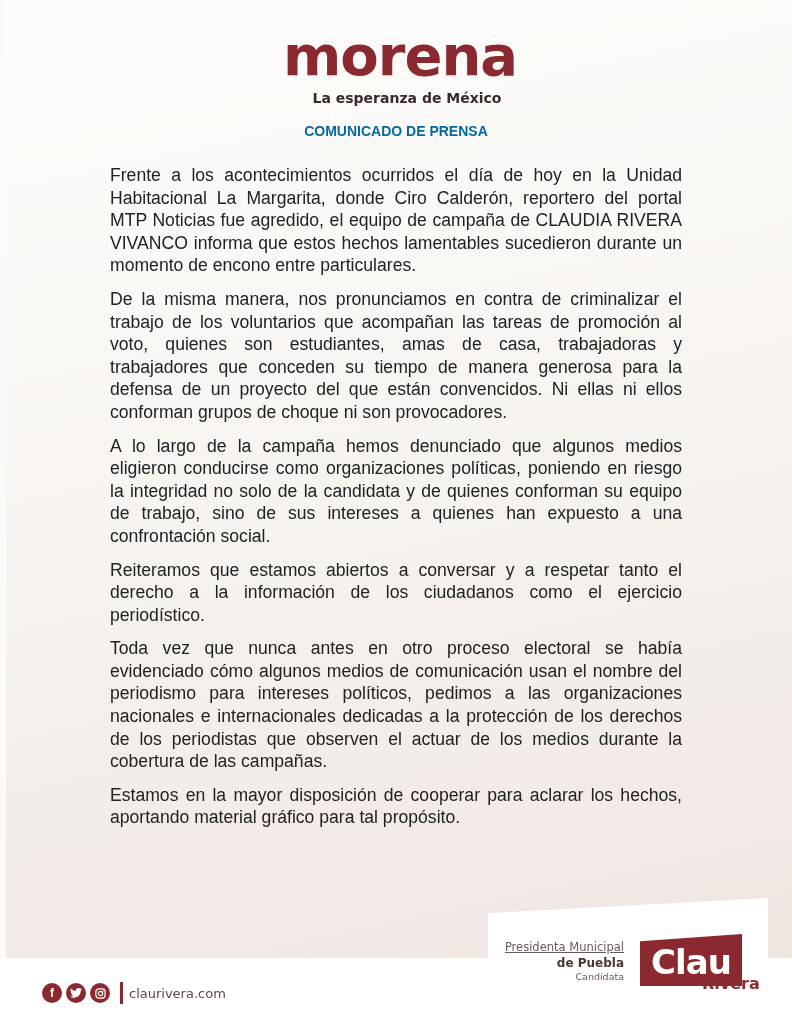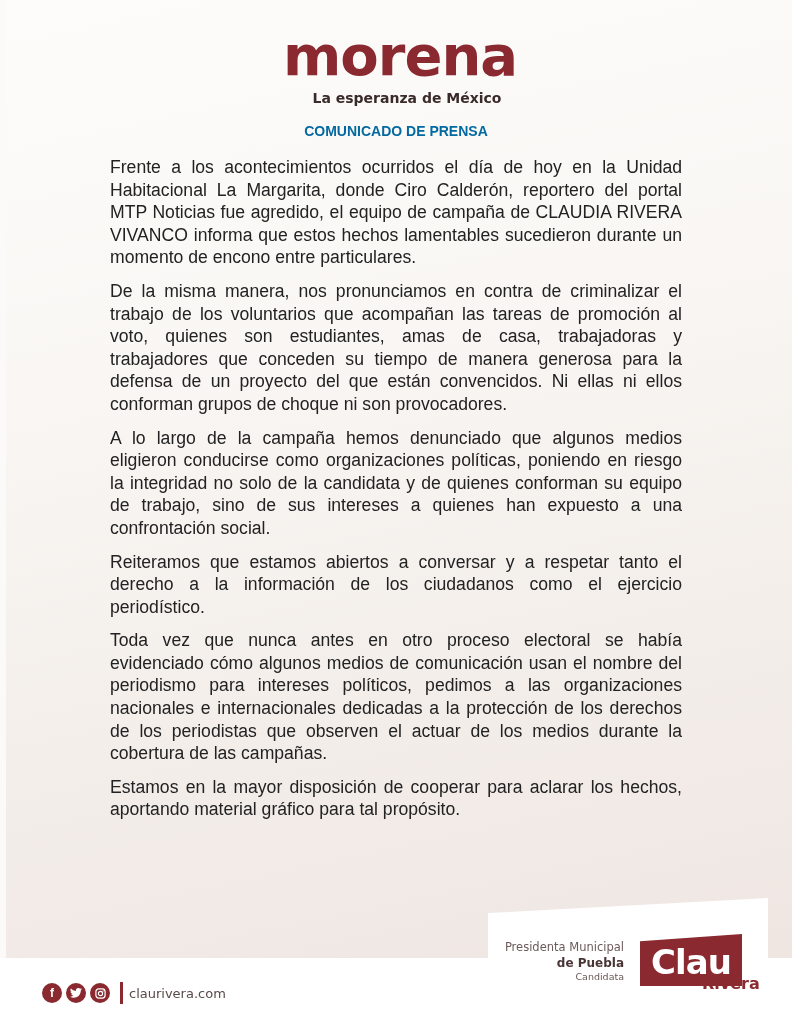--- a/index.html
+++ b/index.html
@@ -39,36 +39,36 @@
 
   
   .doc-title {
     position: absolute; left: 110px; width: 572px; top: 123px;
     text-align: center; font-weight: bold; font-size: 14px; color: #0369a1;
   }
   .doc-body {
     position: absolute; left: 110px; top: 156px; width: 572px;
     font-size: 17.6px; line-height: 22.6px; color: #222222; text-align: justify;
   }
-  .doc-body p { margin: 0 0 11px 0; }
+  .doc-body p { margin: 8px 0 11px 0; }
 
   
   .social { position: absolute; left: 42px; top: 982px; display: flex; align-items: center; }
   .social .circle {
     width: 20px; height: 20px; border-radius: 50%; background: var(--brand);
     color: #fff; display: flex; align-items: center; justify-content: center;
     margin-right: 4px; font-size: 12px; font-weight: bold;
   }
   .social .divider { width: 3px; height: 22px; background: var(--brand); margin: 0 6px 0 6px; }
   .social .url { font-size: 13px; color: #5a4a4a; font-family: "DejaVu Sans", sans-serif; }
 
   
   .clau-block { position: absolute; left: 516px; top: 934px; width: 230px; height: 70px; }
   .clau-sub { position: absolute; right: 122px; top: 6px; text-align: right; font-family: "DejaVu Sans", sans-serif; }
-  .clau-sub .l1 { font-size: 11.5px; color: #6b5a5a; white-space: nowrap; }
+  .clau-sub .l1 { font-size: 11.5px; color: #6b5a5a; white-space: nowrap; text-decoration: underline; }
   .clau-sub .l2 { font-size: 12px; font-weight: bold; color: #4a3535; margin-top: 2px; }
   .clau-sub .l3 { font-size: 9.5px; color: #6b5a5a; margin-top: 1px; }
   .clau-box {
     position: absolute; left: 124px; top: 0px; width: 102px; height: 52px;
     background: var(--brand);
     clip-path: polygon(0 14%, 100% 0, 100% 100%, 6% 100%, 0 118%);
     display: flex; align-items: center; justify-content: center;
   }
   .clau-box span { color: #fff; font-family: "DejaVu Sans", sans-serif; font-weight: bold; font-size: 34px; letter-spacing: -1px; margin-top: 4px; }
   .clau-rivera {

